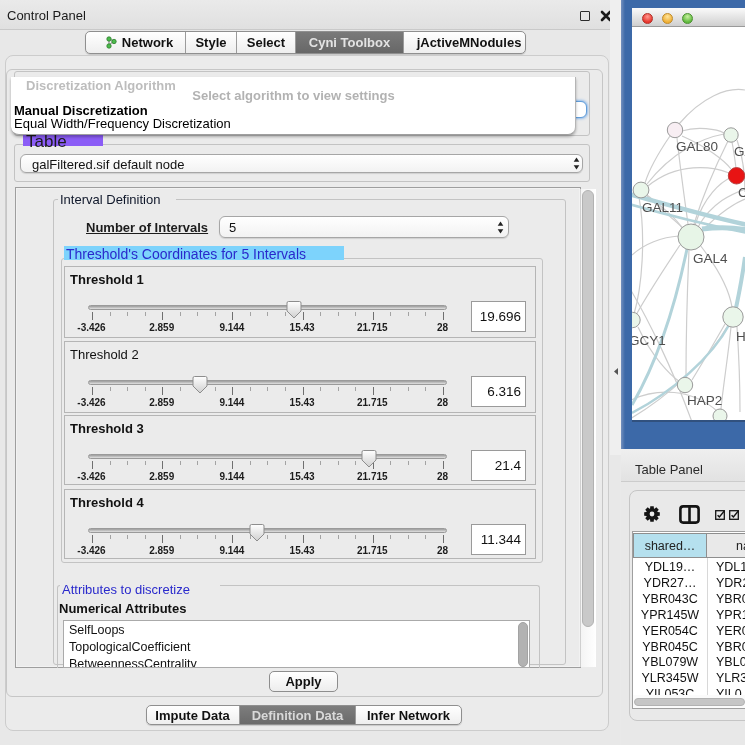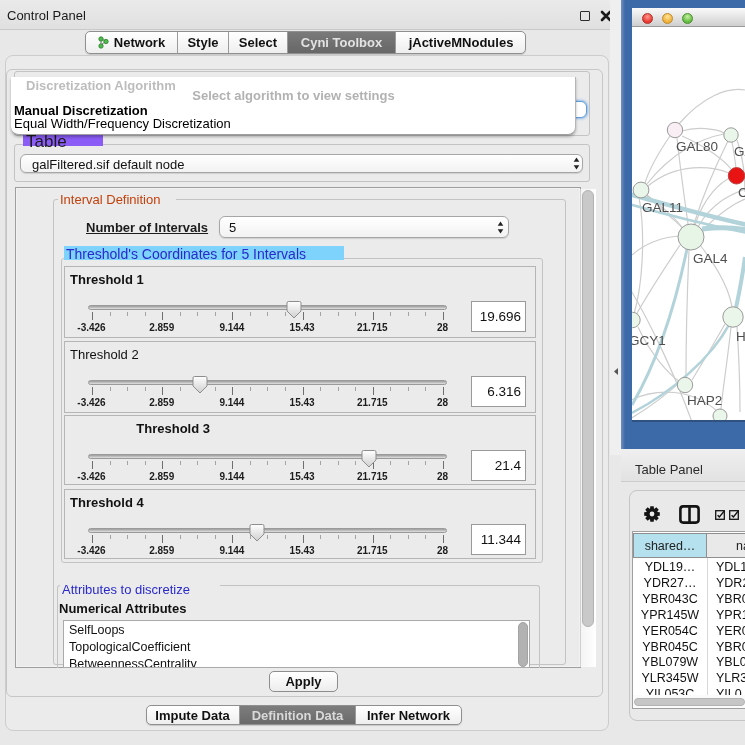--- a/index.html
+++ b/index.html
@@ -1,20 +1,20 @@
 <!DOCTYPE html>
 <html><head><meta charset="utf-8">
 <style>
 *{margin:0;padding:0;box-sizing:border-box;}
 html,body{width:745px;height:745px;overflow:hidden;}
 body{font-family:"Liberation Sans",sans-serif;background:#e9e9e9;position:relative;}
 .ab{position:absolute;}
 .combo{background:linear-gradient(#ffffff,#f2f2f2);border:1px solid #a6a6a6;border-radius:6px;box-shadow:0 1px 1px rgba(0,0,0,0.12);}
 .grp{border:1px solid #c3c3c3;border-radius:3px;}
-.seg{position:absolute;top:0;height:100%;display:flex;align-items:center;justify-content:center;font-size:13px;color:#111;}
+.seg{position:absolute;top:0;height:100%;display:flex;align-items:center;justify-content:center;font-size:13px;color:#111;margin-left:8px;}
 </style></head><body>
 
 <div style="position:absolute;left:0px;top:0px;width:620px;height:745px;background:#e8e8e8;"></div>
 <div style="position:absolute;left:0px;top:0px;width:620px;height:30px;background:linear-gradient(#eaeaea,#e0e0e0);border-bottom:1px solid #c9c9c9;"></div>
 <div style="position:absolute;left:7px;top:8px;width:200px;height:16px;font-size:13px;color:#1a1a1a;">Control Panel</div>
 <div style="position:absolute;left:580px;top:11px;width:10px;height:10px;border:1.5px solid #2c2c2c;border-radius:1px;"></div>
 <svg class="ab" style="left:599px;top:9px" width="14" height="14">
     <path d="M3 3 L11 11 M11 3 L3 11" stroke="#1a1a1a" stroke-width="2.6" stroke-linecap="round"></path>
   </svg>
 <div style="position:absolute;left:85px;top:31px;width:441px;height:23px;background:linear-gradient(#ffffff,#eeeeee);border:1px solid #8f8f8f;border-radius:5px;box-shadow:0 1px 1px rgba(0,0,0,0.15);"></div>
@@ -42,21 +42,21 @@
   </svg>
 <div style="position:absolute;left:11px;top:77px;width:565px;height:58px;background:#ffffff;border-right:1px solid #b5b5b5;border-bottom:1px solid #9f9f9f;border-radius:0 0 8px 8px;box-shadow:0 2px 3px rgba(0,0,0,0.28);"></div>
 <div style="position:absolute;left:11px;top:88px;width:565px;height:15px;font-size:13px;font-weight:bold;color:#b2b2b2;text-align:center;">Select algorithm to view settings</div>
 <div style="position:absolute;left:14px;top:103px;width:400px;height:15px;font-size:13px;font-weight:bold;color:#000;">Manual Discretization</div>
 <div style="position:absolute;left:14px;top:116px;width:400px;height:15px;font-size:13px;color:#000;">Equal Width/Frequency Discretization</div>
 <div style="position:absolute;left:26px;top:78px;width:220px;height:15px;font-size:13px;font-weight:bold;color:#bdbdbd;">Discretization Algorithm</div>
 <div style="position:absolute;left:15px;top:187px;width:566px;height:481px;background:#ebebeb;border:1px solid #9e9e9e;box-shadow:inset 0 0 0 1px #f2f2f2;"></div>
 <div style="position:absolute;left:580px;top:189px;width:16px;height:478px;background:linear-gradient(to right,#f4f4f4,#ffffff);border-left:1px solid #cfcfcf;"></div>
 <div style="position:absolute;left:582px;top:190px;width:12px;height:437px;background:#c9c9c9;border:1px solid #b2b2b2;border-radius:7px;"></div>
 <div class="grp" style="position:absolute;left:53px;top:199px;width:513px;height:466px;"></div>
-<div style="position:absolute;left:58px;top:192px;width:118px;height:14px;font-size:13px;color:#c2410c;background:#ebebeb;padding:0 2px;">Interval Definition</div>
+<div style="position:absolute;left:58px;top:192px;width:118px;height:14px;font-size:13px;color:#0f172a;background:#ebebeb;padding:0 2px;">Interval Definition</div>
 <div style="position:absolute;left:86px;top:220px;width:142px;height:15px;font-size:13px;font-weight:bold;color:#1c1c1c;text-decoration:underline;">Number of Intervals</div>
 <div class="combo" style="position:absolute;left:219px;top:216px;width:290px;height:22px;"></div>
 <div style="position:absolute;left:229px;top:220px;width:40px;height:14px;font-size:13px;color:#111;">5</div>
 <svg class="ab" style="left:497px;top:221px" width="7" height="13" viewBox="0 0 7 13">
     <path d="M3.5 0.5 L6.3 4.8 L0.7 4.8 Z" fill="#222"></path>
     <path d="M3.5 12.5 L6.3 8.2 L0.7 8.2 Z" fill="#222"></path>
   </svg>
 <div class="grp" style="position:absolute;left:61px;top:258px;width:482px;height:305px;"></div>
 <div style="position:absolute;left:64px;top:246px;width:280px;height:14px;font-size:14px;color:#2929cc;background:#7dd3fc;padding:0 2px;">Threshold's Coordinates for 5 Intervals</div>
 <div style="position:absolute;left:64px;top:266px;width:472px;height:72px;background:#ebebeb;border:1px solid #b5b5b5;"></div>
@@ -97,21 +97,21 @@
   </svg>
 <div style="position:absolute;left:61.5px;top:397px;width:60px;height:12px;font-size:10px;font-weight:bold;color:#1c1c1c;text-align:center;">-3.426</div>
 <div style="position:absolute;left:131.7px;top:397px;width:60px;height:12px;font-size:10px;font-weight:bold;color:#1c1c1c;text-align:center;">2.859</div>
 <div style="position:absolute;left:201.9px;top:397px;width:60px;height:12px;font-size:10px;font-weight:bold;color:#1c1c1c;text-align:center;">9.144</div>
 <div style="position:absolute;left:272.1px;top:397px;width:60px;height:12px;font-size:10px;font-weight:bold;color:#1c1c1c;text-align:center;">15.43</div>
 <div style="position:absolute;left:342.3px;top:397px;width:60px;height:12px;font-size:10px;font-weight:bold;color:#1c1c1c;text-align:center;">21.715</div>
 <div style="position:absolute;left:412.5px;top:397px;width:60px;height:12px;font-size:10px;font-weight:bold;color:#1c1c1c;text-align:center;">28</div>
 <div style="position:absolute;left:471px;top:376px;width:55px;height:31px;background:#fff;border:1px solid #9a9a9a;"></div>
 <div style="position:absolute;left:471px;top:384px;width:50px;height:15px;font-size:13.5px;color:#111;text-align:right;">6.316</div>
 <div style="position:absolute;left:64px;top:415px;width:472px;height:70px;background:#ebebeb;border:1px solid #b5b5b5;"></div>
-<div style="position:absolute;left:70px;top:421px;width:140px;height:15px;font-size:13px;font-weight:bold;color:#111;text-align:right;">Threshold 3</div>
+<div style="position:absolute;left:70px;top:421px;width:140px;height:15px;font-size:13px;font-weight:bold;color:#111;">Threshold 3</div>
 <div style="position:absolute;left:87.5px;top:454px;width:359.0px;height:5px;background:linear-gradient(#9b9b9b,#e2e2e2);border:1px solid #9a9a9a;border-radius:3px;"></div>
 <div style="position:absolute;left:91.5px;top:461px;width:352.0px;height:4px;background:repeating-linear-gradient(to right,#8b8b8b 0px,#8b8b8b 1px,transparent 1px,transparent 17.55px);opacity:0.75;"></div>
 <div style="position:absolute;left:91.5px;top:461px;width:352.0px;height:8px;background:repeating-linear-gradient(to right,#6f6f6f 0px,#6f6f6f 1px,transparent 1px,transparent 70.2px);"></div>
 <svg class="ab" style="left:360.8px;top:449px" width="16" height="19" viewBox="0 0 16 19">
     <defs>
       <linearGradient id="g_3" x1="0" y1="0" x2="0" y2="1">
         <stop offset="0" stop-color="#ffffff"></stop>
         <stop offset="1" stop-color="#cfcfcf"></stop>
       </linearGradient>
     </defs>

